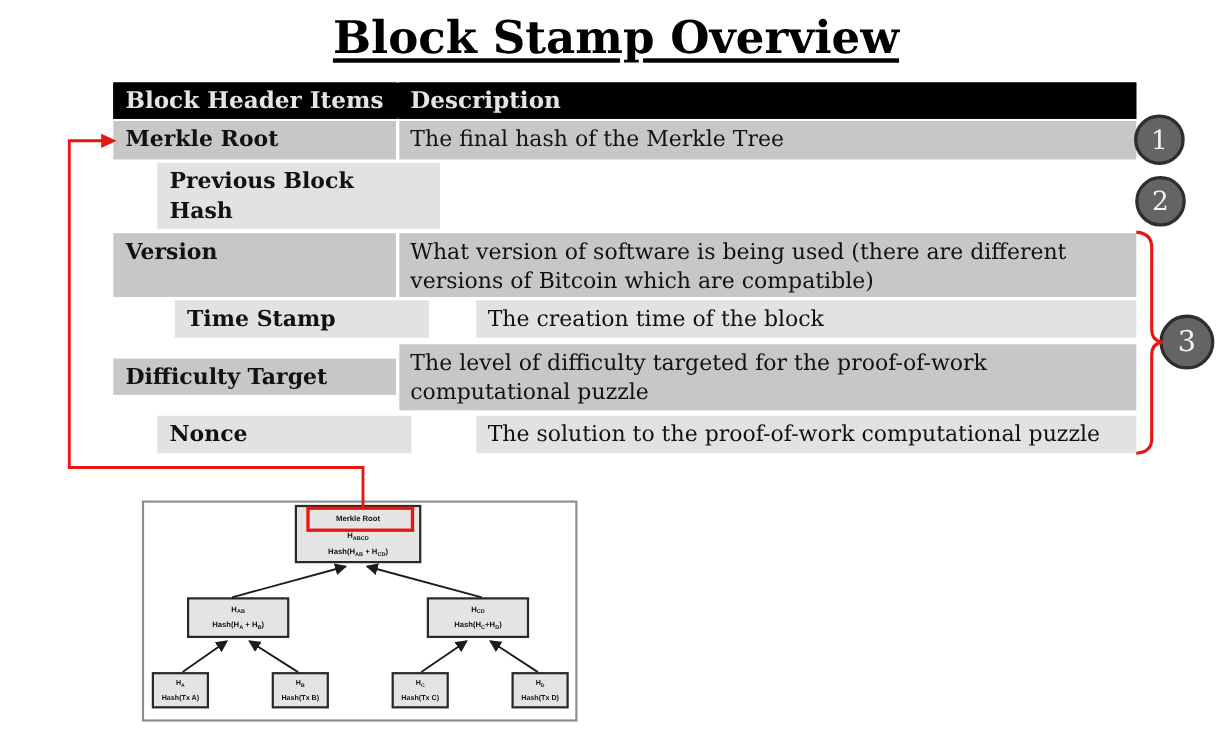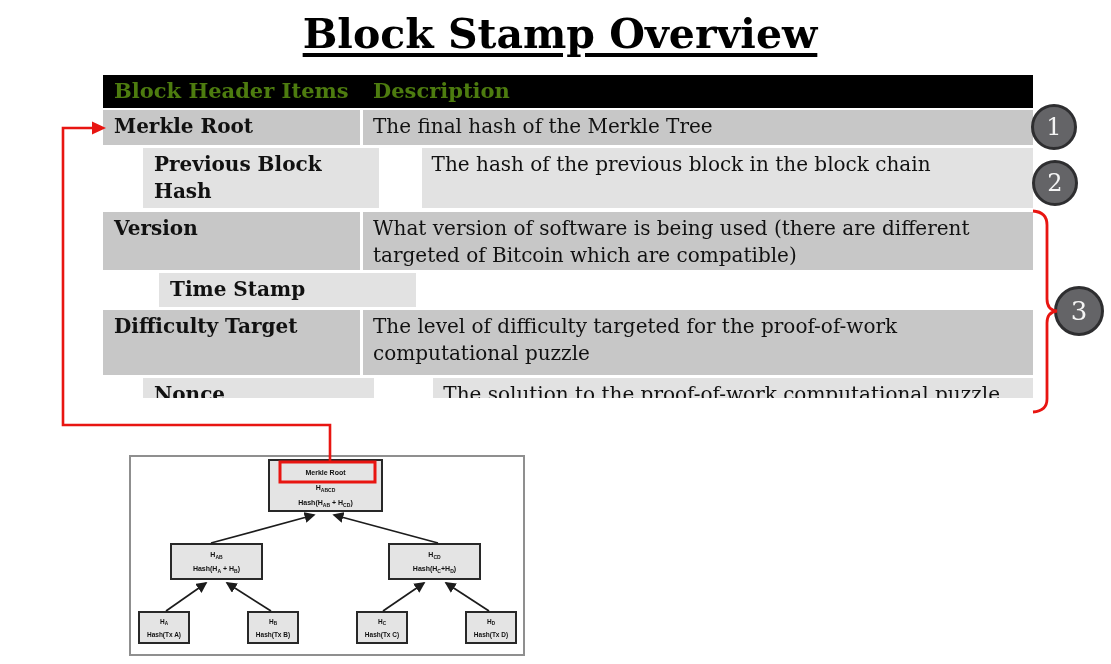--- a/index.html
+++ b/index.html
@@ -10,31 +10,31 @@
   .title{position:absolute;left:0;top:10px;width:1120px;text-align:center;
          font-size:41px;font-weight:bold;color:#000;}
   .title span{text-decoration:underline;text-decoration-thickness:4px;text-underline-offset:5px;}
 
   
   .tbl{position:absolute;left:103px;top:75px;width:930px;}
   .trow{display:flex;}
   .cell{box-sizing:border-box;white-space:pre-line;}
   .cell.item{width:257px;margin-right:3px;font-weight:bold;padding:3px 8px 3px 11px;}
   .cell.desc{width:670px;padding:3px 8px 3px 10px;}
-  .trow.head{height:33px;background:#000;color:#4d7c0f;font-weight:bold;}
+  .trow.head{height:33px;background:#000;color:#e5e5e5;font-weight:bold;}
   .trow.head .cell{background:#000;font-size:21px;line-height:31px;padding-top:0;padding-bottom:0;}
   .trow .cell{font-size:20px;line-height:27px;}
   .trow.dark .cell{background:#c7c7c7;}
   .trow.light .cell{background:#e2e2e2;margin-left:40px;}
   .r1{height:35px;margin-top:2px;}
   .r2{height:60px;margin-top:3px;}
   .r3{height:58px;margin-top:4px;}
   .r4{height:34px;margin-top:3px;padding-left:16px;}
-  .r5{height:65px;margin-top:3px;}
-  .r6{height:20px;margin-top:3px;gap:16px;}
+  .r5{height:65px;margin-top:3px;align-items:center;}
+  .r6{height:34px;margin-top:3px;gap:16px;}
   .trow .cell{overflow:hidden;}
 
   
   .badge{position:absolute;border-radius:50%;background:#646467;border:3px solid #2e2e30;
          color:#f4f4f4;display:flex;align-items:center;justify-content:center;
          font-size:24px;font-family:"DejaVu Serif",serif;box-sizing:border-box;}
   .badge.b1{left:1031px;top:104px;width:46px;height:46px;}
   .badge.b2{left:1032px;top:160px;width:46px;height:46px;}
   .badge.b3{left:1054px;top:286px;width:50px;height:50px;font-size:26px;}
 
@@ -71,29 +71,29 @@
       <div class="cell item">Block Header Items</div>
       <div class="cell desc">Description</div>
     </div>
     <div class="trow r1 dark">
       <div class="cell item">Merkle Root</div>
       <div class="cell desc">The final hash of the Merkle Tree</div>
     </div>
     <div class="trow r2 light">
       <div class="cell item">Previous Block
 Hash</div>
-      <div class="cell desc">The hash of the previous block in the block chain</div>
     </div>
     <div class="trow r3 dark">
       <div class="cell item">Version</div>
       <div class="cell desc">What version of software is being used (there are different
-targeted of Bitcoin which are compatible)</div>
+versions of Bitcoin which are compatible)</div>
     </div>
     <div class="trow r4 light">
       <div class="cell item">Time Stamp</div>
+      <div class="cell desc">The creation time of the block</div>
     </div>
     <div class="trow r5 dark">
       <div class="cell item">Difficulty Target</div>
       <div class="cell desc">The level of difficulty targeted for the proof-of-work
 computational puzzle</div>
     </div>
     <div class="trow r6 light">
       <div class="cell item">Nonce</div>
       <div class="cell desc">The solution to the proof-of-work computational puzzle</div>
     </div>

